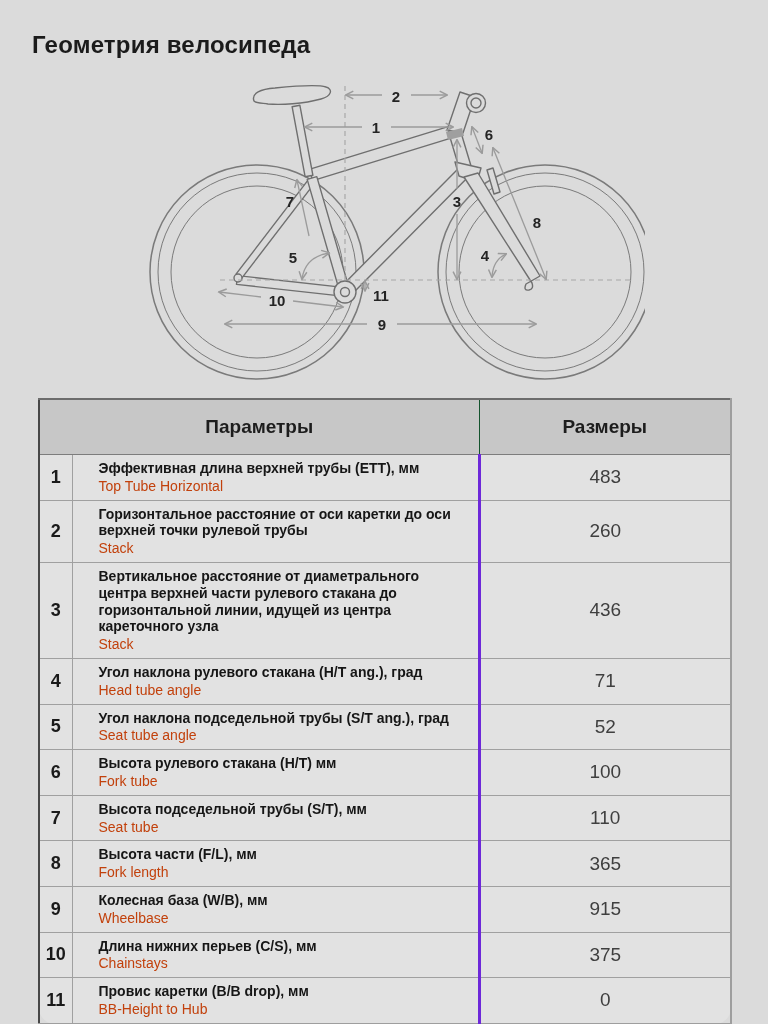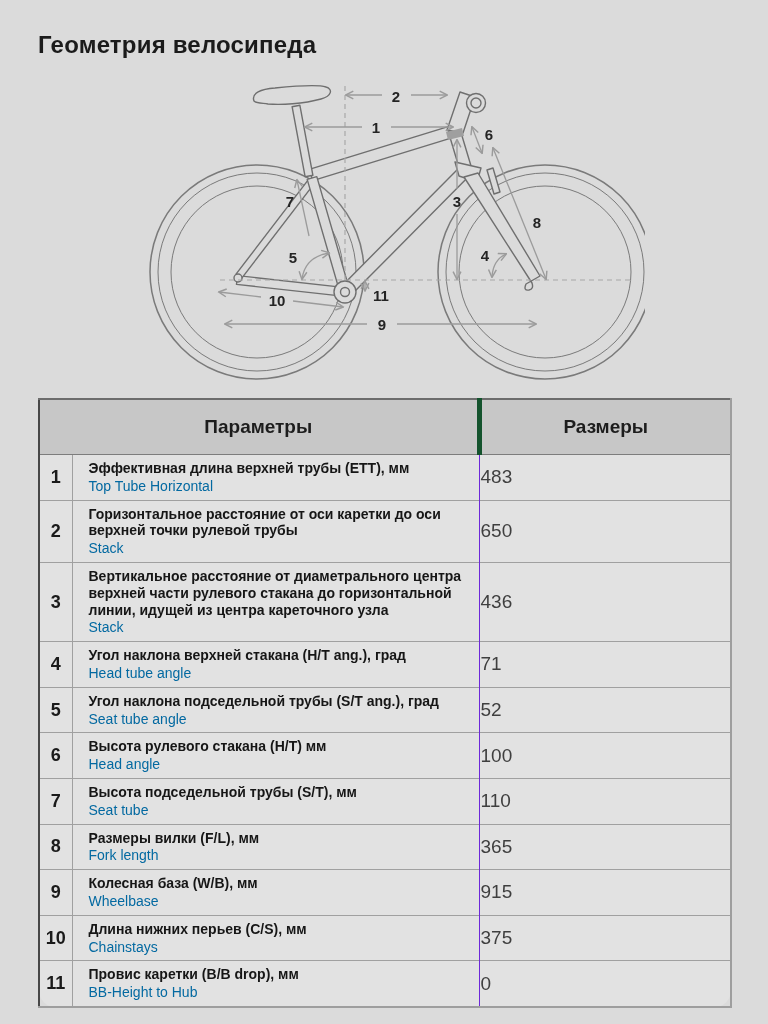--- a/index.html
+++ b/index.html
@@ -4,21 +4,21 @@
 <style>
   html, body { margin:0; padding:0; }
   body {
     width:768px; height:1024px;
     background:#dbdbdb;
     font-family:"Liberation Sans", sans-serif;
     position:relative;
     overflow:hidden;
   }
   .page-title {
-    position:absolute; left:38px; top:31px;
+    position:absolute; left:32px; top:31px;
     font-size:24px; font-weight:bold; color:#1b1b1b;
     letter-spacing:.2px;
   }
   .diagram {
     position:absolute; left:125px; top:70px;
     width:520px; height:320px;
   }
   .diagram svg { position:absolute; left:0; top:0; }
   .dlabel {
     position:absolute; transform:translate(-50%,-50%);
@@ -35,32 +35,32 @@
     border-bottom:2px solid #9e9e9e;
     table-layout:fixed;
     border-radius:20px;
   }
   table.geo th {
     background:#c7c7c7; height:52px;
     font-size:19px; font-weight:bold; color:#1d1d1d;
     border-bottom:1px solid #7d7d7d;
     text-align:center; vertical-align:middle;
   }
-  table.geo th.size-h { border-left:5px solid #14532d; }
+  table.geo th.size-h { border-left:1px solid #14532d; }
   table.geo td { border-top:1px solid #a0a0a0; vertical-align:middle; }
   td.num {
     text-align:center; font-size:18px; font-weight:bold; color:#1a1a1a;
     border-right:1px solid #a0a0a0;
   }
-  td.param { padding:5px 10px 5px 16px; }
+  td.param { padding:5px 10px 5px 26px; }
   td.param .nm { font-size:14px; font-weight:bold; color:#161616; line-height:1.2; }
-  td.param .en { font-size:14px; color:#0369a1; line-height:1.2; margin-top:1px; }
+  td.param .en { font-size:14px; color:#c2410c; line-height:1.2; margin-top:1px; }
   td.val {
-    text-align:left; font-size:19px; font-weight:400; color:#3f3f3f;
-    border-left:1px solid #6d28d9;
+    text-align:center; font-size:19px; font-weight:400; color:#3f3f3f;
+    border-left:3px solid #6d28d9;
   }
   col.c-num  { width:33px; }
   col.c-par  { width:407px; }
   col.c-val  { width:252px; }
 </style>
 </head>
 <body>
 
 <div class="page-title">Геометрия велосипеда</div>
 
@@ -162,66 +162,66 @@
           <div class="en">Top Tube Horizontal</div>
         </td>
       <td class="val">483</td>
     </tr>
     <tr>
       <td class="num">2</td>
       <td class="param">
           <div class="nm">Горизонтальное расстояние от оси каретки до оси верхней точки рулевой трубы</div>
           <div class="en">Stack</div>
         </td>
-      <td class="val">650</td>
+      <td class="val">260</td>
     </tr>
     <tr>
       <td class="num">3</td>
       <td class="param">
           <div class="nm">Вертикальное расстояние от диаметрального центра верхней части рулевого стакана до горизонтальной линии, идущей из центра кареточного узла</div>
           <div class="en">Stack</div>
         </td>
       <td class="val">436</td>
     </tr>
     <tr>
       <td class="num">4</td>
       <td class="param">
-          <div class="nm">Угол наклона верхней стакана (H/T ang.), град</div>
+          <div class="nm">Угол наклона рулевого стакана (H/T ang.), град</div>
           <div class="en">Head tube angle</div>
         </td>
       <td class="val">71</td>
     </tr>
     <tr>
       <td class="num">5</td>
       <td class="param">
           <div class="nm">Угол наклона подседельной трубы (S/T ang.), град</div>
           <div class="en">Seat tube angle</div>
         </td>
       <td class="val">52</td>
     </tr>
     <tr>
       <td class="num">6</td>
       <td class="param">
           <div class="nm">Высота рулевого стакана (H/T) мм</div>
-          <div class="en">Head angle</div>
+          <div class="en">Fork tube</div>
         </td>
       <td class="val">100</td>
     </tr>
     <tr>
       <td class="num">7</td>
       <td class="param">
           <div class="nm">Высота подседельной трубы (S/T), мм</div>
           <div class="en">Seat tube</div>
         </td>
       <td class="val">110</td>
     </tr>
     <tr>
       <td class="num">8</td>
       <td class="param">
-          <div class="nm">Размеры вилки (F/L), мм</div>
+          <div class="nm">Высота части (F/L), мм</div>
           <div class="en">Fork length</div>
         </td>
       <td class="val">365</td>
     </tr>
     <tr>
       <td class="num">9</td>
       <td class="param">
           <div class="nm">Колесная база (W/B), мм</div>
           <div class="en">Wheelbase</div>
         </td>

